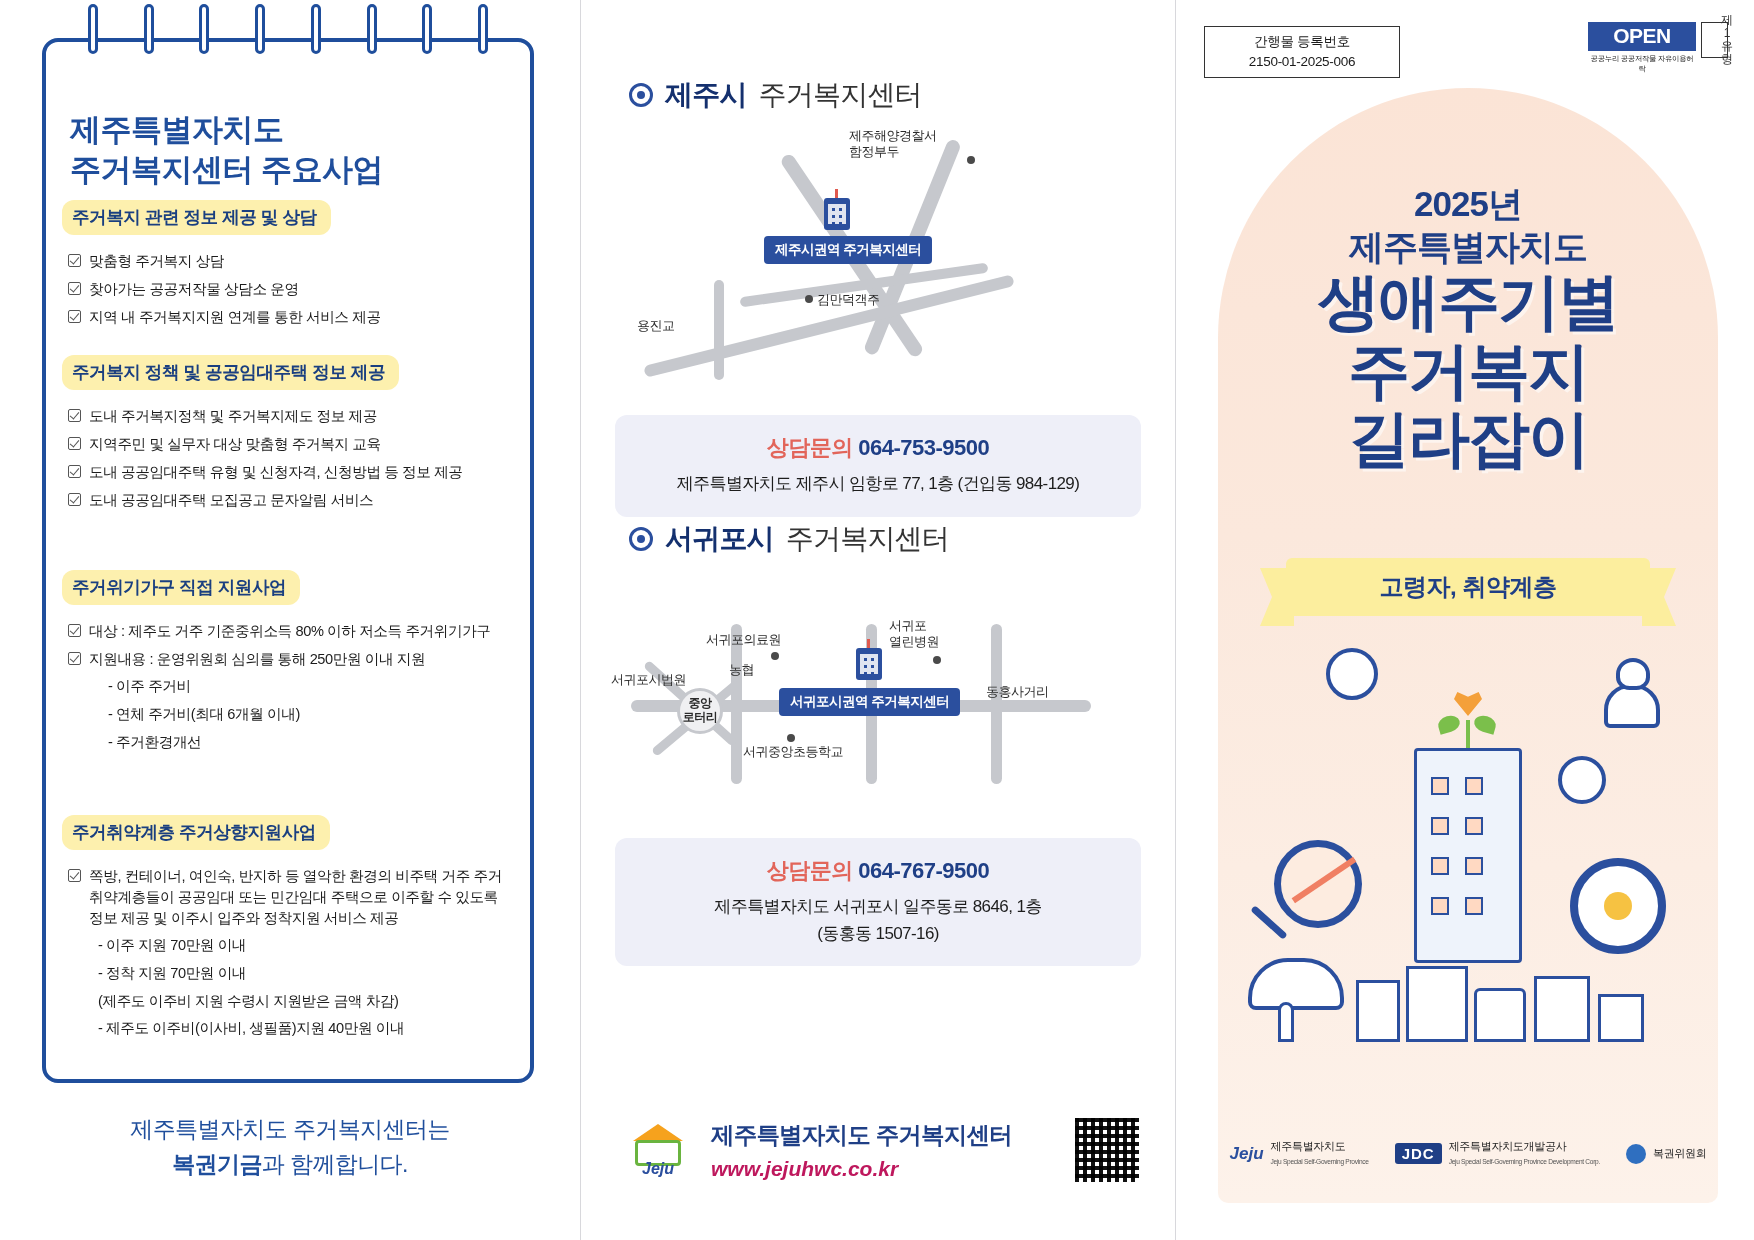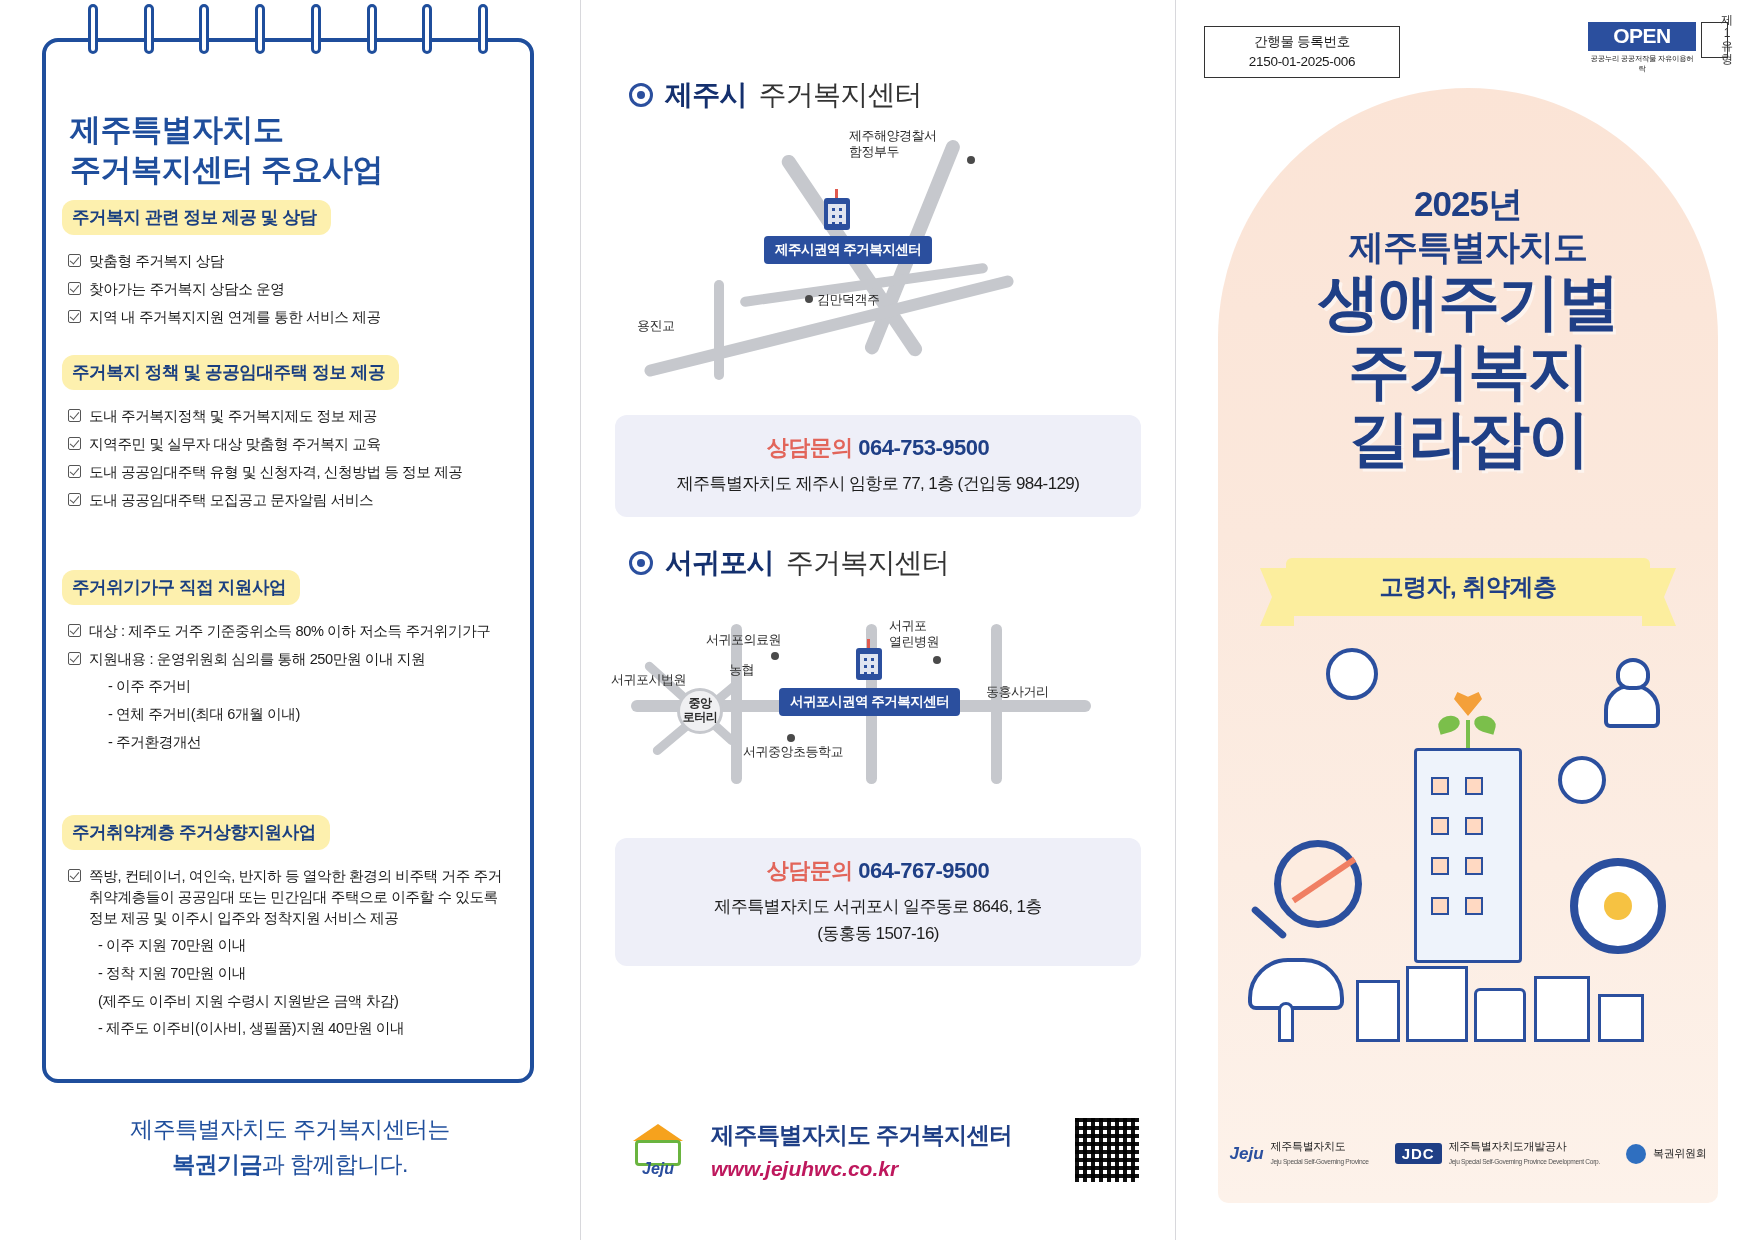--- a/index.html
+++ b/index.html
@@ -481,21 +481,21 @@
     </div>
 
     <div class="sec" style="top:200px;">
       <div class="sec-head">주거복지 관련 정보 제공 및 상담</div>
       <div class="item">
         <span class="chk"></span>
         <span class="txt">맞춤형 주거복지 상담</span>
       </div>
       <div class="item">
         <span class="chk"></span>
-        <span class="txt">찾아가는 주거복지 상담소 운영</span>
+        <span class="txt">찾아가는 공공저작물 상담소 운영</span>
       </div>
       <div class="item">
         <span class="chk"></span>
         <span class="txt">지역 내 주거복지지원 연계를 통한 서비스 제공</span>
       </div>
     </div>
 
     <div class="sec" style="top:355px;">
       <div class="sec-head">주거복지 정책 및 공공임대주택 정보 제공</div>
       <div class="item">
@@ -577,21 +577,21 @@
     </div>
 
     <div class="contact" style="top:415px;">
       <div class="line1">
         <span class="lbl">상담문의</span>
         <span class="num">064-753-9500</span>
       </div>
       <div class="line2">제주특별자치도 제주시 임항로 77, 1층 (건입동 984-129)</div>
     </div>
 
-    <div class="m-head" style="left:48px; top:544px;font-family:Liberation Mono, monospace;">
+    <div class="m-head" style="left:48px; top:520px;font-family:Liberation Mono, monospace;">
       <span class="pin"></span>
       <b>서귀포시</b>
       <span class="light">주거복지센터</span>
     </div>
 
     <div class="mapbox" style="left:30px; top:600px; width:530px; height:210px;">
       <div class="mapline" style="left:20px; top:100px; width:460px; height:12px;"></div>
       <div class="mapline" style="left:120px; top:24px; width:11px; height:160px;"></div>
       <div class="mapline" style="left:255px; top:24px; width:11px; height:160px;"></div>
       <div class="mapline" style="left:380px; top:24px; width:11px; height:160px;"></div>

